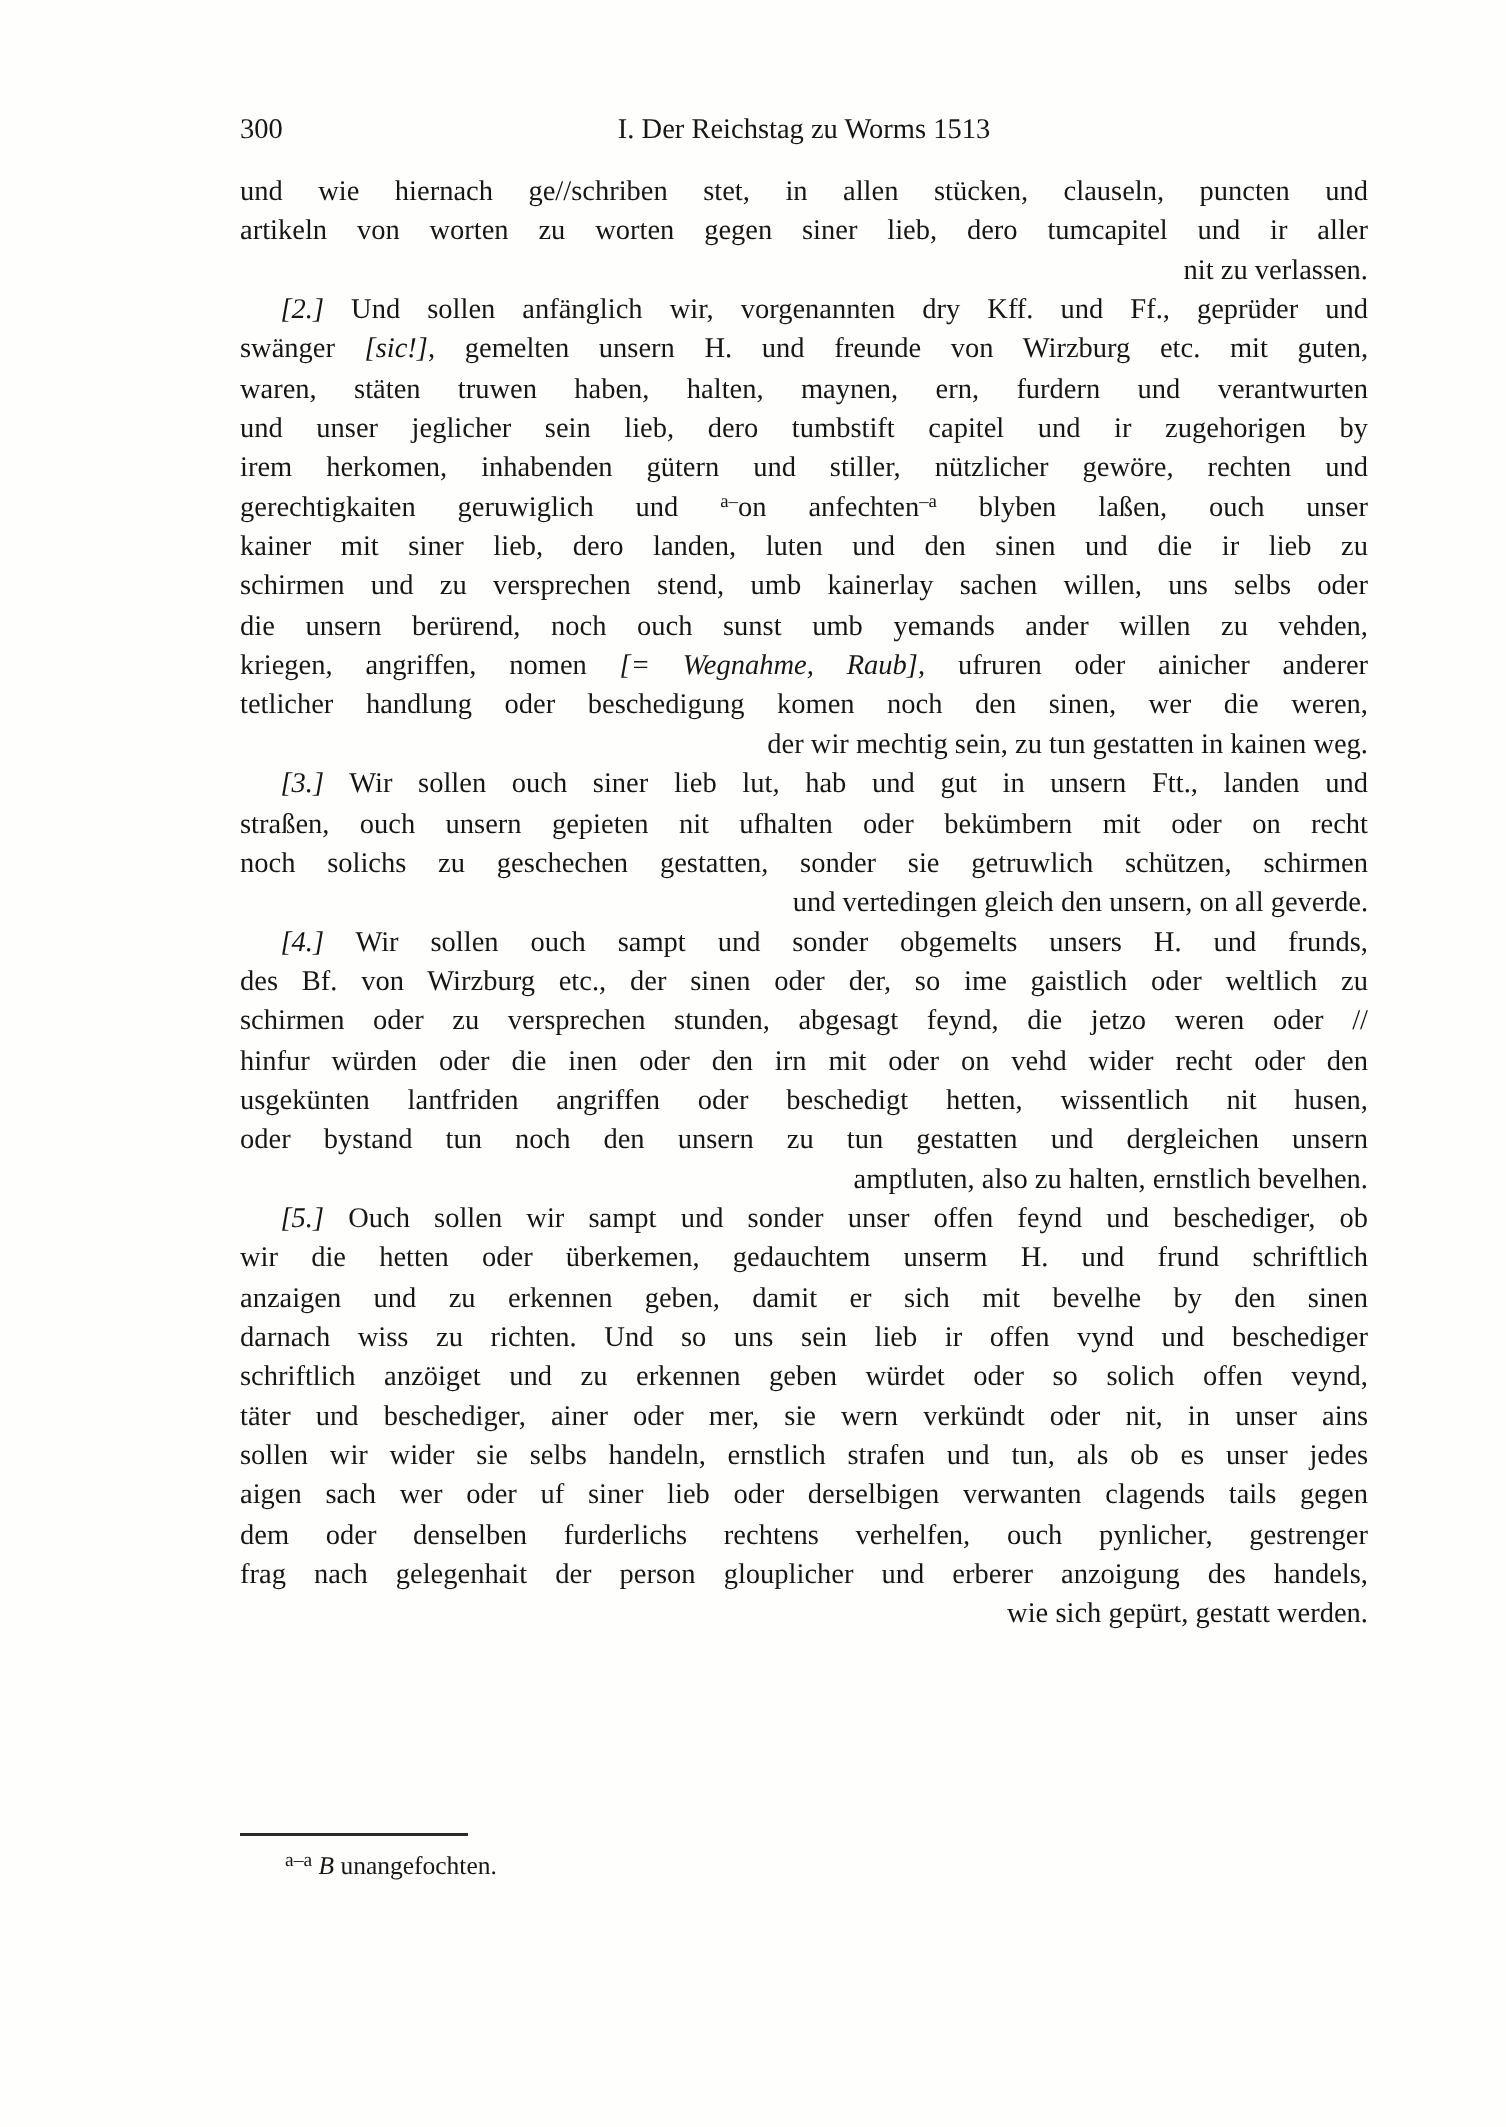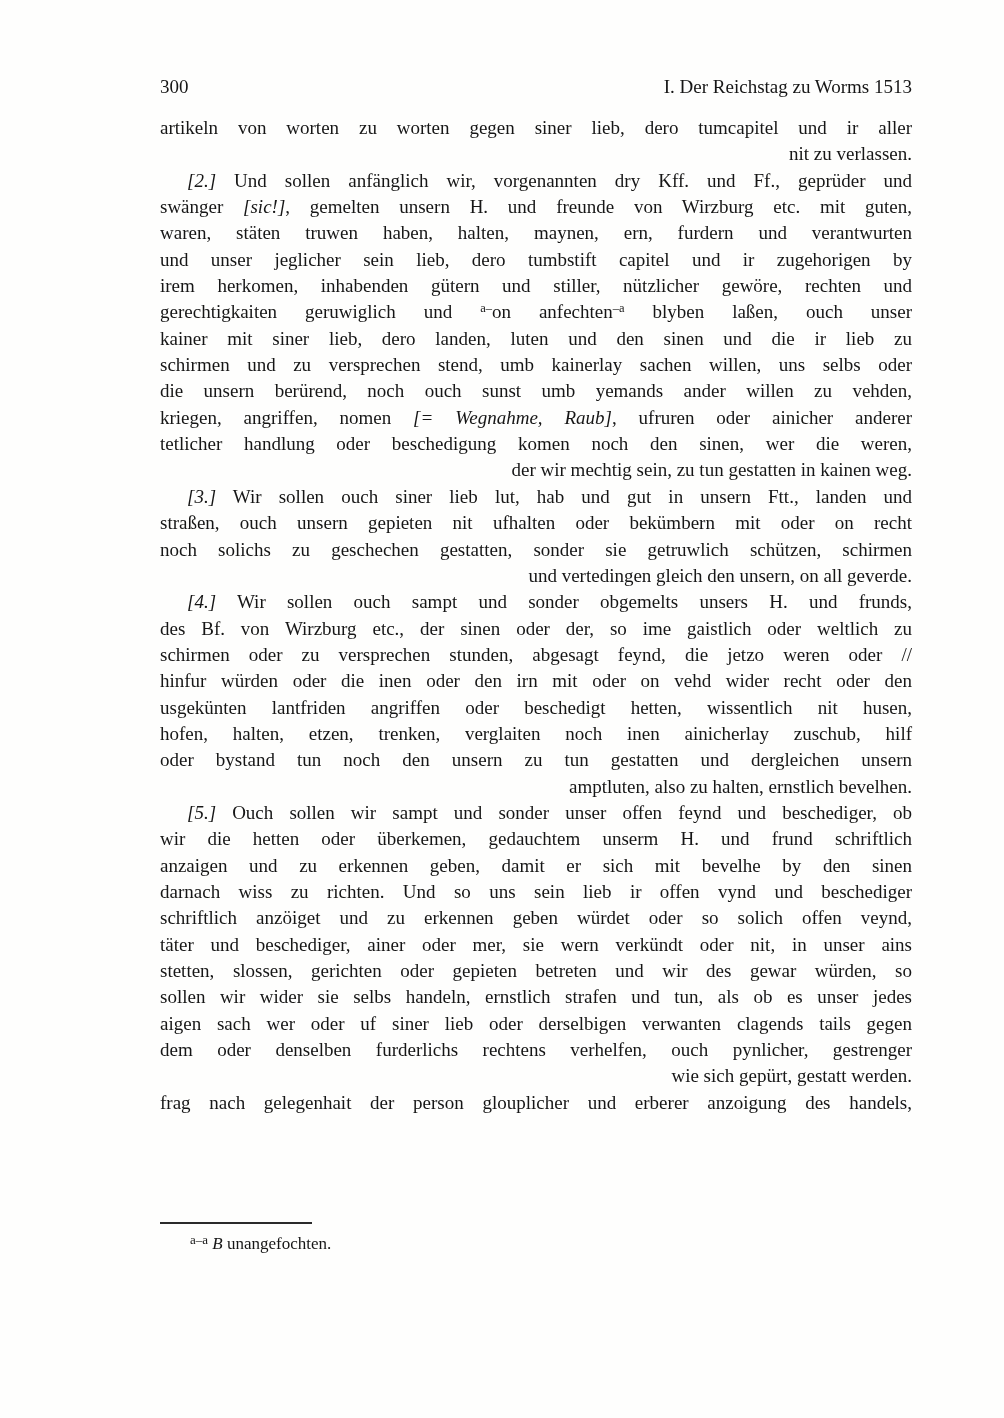--- a/index.html
+++ b/index.html
@@ -10,21 +10,21 @@
     color:#161616;
     font-family:"Liberation Serif", serif;
     overflow:hidden;
     margin:0 auto;
   }
   .header{
     position:absolute;top:76px;left:160px;width:752px;height:28px;
     font-size:19px;
   }
   .pageno{position:absolute;left:0;top:0;}
-  .running-title{display:block;text-align:right;}
+  .running-title{display:block;text-align:center;}
   .body-text{
     position:absolute;top:115px;left:160px;width:752px;
     font-size:19px;
   }
   .line{
     height:26.35px;line-height:26.35px;
     white-space:normal;
   }
   .line.just{text-align:justify;text-align-last:justify;}
   .line.last{text-align:right;}
@@ -44,20 +44,21 @@
 </head>
 <body>
 
 <div class="page">
   <div class="header">
     <span class="pageno">300</span>
     <span class="running-title">I. Der Reichstag zu Worms 1513</span>
   </div>
 
   <div class="body-text">
+      <div class="line just"><span>und wie hiernach ge//schriben stet, in allen stücken, clauseln, puncten und</span></div>
       <div class="line just"><span>artikeln von worten zu worten gegen siner lieb, dero tumcapitel und ir aller</span></div>
       <div class="line last"><span>nit zu verlassen.</span></div>
       <div class="line indent just"><span class="italic">[2.]</span><span> Und sollen anfänglich wir, vorgenannten dry Kff. und Ff., geprüder und</span></div>
       <div class="line just"><span>swänger </span><span class="italic">[sic!]</span><span>, gemelten unsern H. und freunde von Wirzburg etc. mit guten,</span></div>
       <div class="line just"><span>waren, stäten truwen haben, halten, maynen, ern, furdern und verantwurten</span></div>
       <div class="line just"><span>und unser jeglicher sein lieb, dero tumbstift capitel und ir zugehorigen by</span></div>
       <div class="line just"><span>irem herkomen, inhabenden gütern und stiller, nützlicher gewöre, rechten und</span></div>
       <div class="line just"><span>gerechtigkaiten geruwiglich und </span><span class="sup">a–</span><span>on anfechten</span><span class="sup">–a</span><span> blyben laßen, ouch unser</span></div>
       <div class="line just"><span>kainer mit siner lieb, dero landen, luten und den sinen und die ir lieb zu</span></div>
       <div class="line just"><span>schirmen und zu versprechen stend, umb kainerlay sachen willen, uns selbs oder</span></div>
@@ -67,34 +68,32 @@
       <div class="line last"><span>der wir mechtig sein, zu tun gestatten in kainen weg.</span></div>
       <div class="line indent just"><span class="italic">[3.]</span><span> Wir sollen ouch siner lieb lut, hab und gut in unsern Ftt., landen und</span></div>
       <div class="line just"><span>straßen, ouch unsern gepieten nit ufhalten oder bekümbern mit oder on recht</span></div>
       <div class="line just"><span>noch solichs zu geschechen gestatten, sonder sie getruwlich schützen, schirmen</span></div>
       <div class="line last"><span>und vertedingen gleich den unsern, on all geverde.</span></div>
       <div class="line indent just"><span class="italic">[4.]</span><span> Wir sollen ouch sampt und sonder obgemelts unsers H. und frunds,</span></div>
       <div class="line just"><span>des Bf. von Wirzburg etc., der sinen oder der, so ime gaistlich oder weltlich zu</span></div>
       <div class="line just"><span>schirmen oder zu versprechen stunden, abgesagt feynd, die jetzo weren oder //</span></div>
       <div class="line just"><span>hinfur würden oder die inen oder den irn mit oder on vehd wider recht oder den</span></div>
       <div class="line just"><span>usgekünten lantfriden angriffen oder beschedigt hetten, wissentlich nit husen,</span></div>
-      <div class="line just"><span>hofen, halten, etzen, trenken, verglaiten noch inen ainicherlay zuschub, hilf</span></div>
       <div class="line just"><span>oder bystand tun noch den unsern zu tun gestatten und dergleichen unsern</span></div>
       <div class="line last"><span>amptluten, also zu halten, ernstlich bevelhen.</span></div>
       <div class="line indent just"><span class="italic">[5.]</span><span> Ouch sollen wir sampt und sonder unser offen feynd und beschediger, ob</span></div>
       <div class="line just"><span>wir die hetten oder überkemen, gedauchtem unserm H. und frund schriftlich</span></div>
       <div class="line just"><span>anzaigen und zu erkennen geben, damit er sich mit bevelhe by den sinen</span></div>
       <div class="line just"><span>darnach wiss zu richten. Und so uns sein lieb ir offen vynd und beschediger</span></div>
       <div class="line just"><span>schriftlich anzöiget und zu erkennen geben würdet oder so solich offen veynd,</span></div>
       <div class="line just"><span>täter und beschediger, ainer oder mer, sie wern verkündt oder nit, in unser ains</span></div>
-      <div class="line just"><span>stetten, slossen, gerichten oder gepieten betreten und wir des gewar würden, so</span></div>
       <div class="line just"><span>sollen wir wider sie selbs handeln, ernstlich strafen und tun, als ob es unser jedes</span></div>
       <div class="line just"><span>aigen sach wer oder uf siner lieb oder derselbigen verwanten clagends tails gegen</span></div>
       <div class="line just"><span>dem oder denselben furderlichs rechtens verhelfen, ouch pynlicher, gestrenger</span></div>
+      <div class="line just"><span>frag nach gelegenhait der person glouplicher und erberer anzoigung des handels,</span></div>
       <div class="line last"><span>wie sich gepürt, gestatt werden.</span></div>
-      <div class="line just"><span>frag nach gelegenhait der person glouplicher und erberer anzoigung des handels,</span></div>
     </div>
 
   <div class="footnote">
     <div class="footnote-rule"></div>
     <div class="footnote-text"><span class="sup">a–a</span><span> </span><span class="italic">B</span><span> unangefochten.</span></div>
   </div>
 </div>
 
 </body></html>

